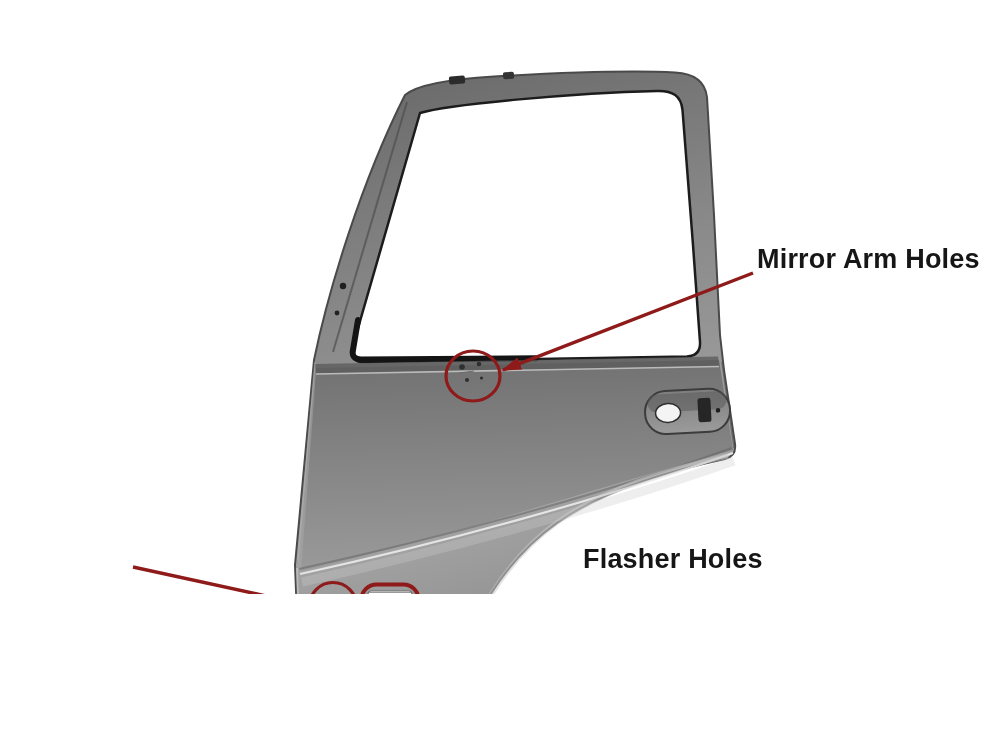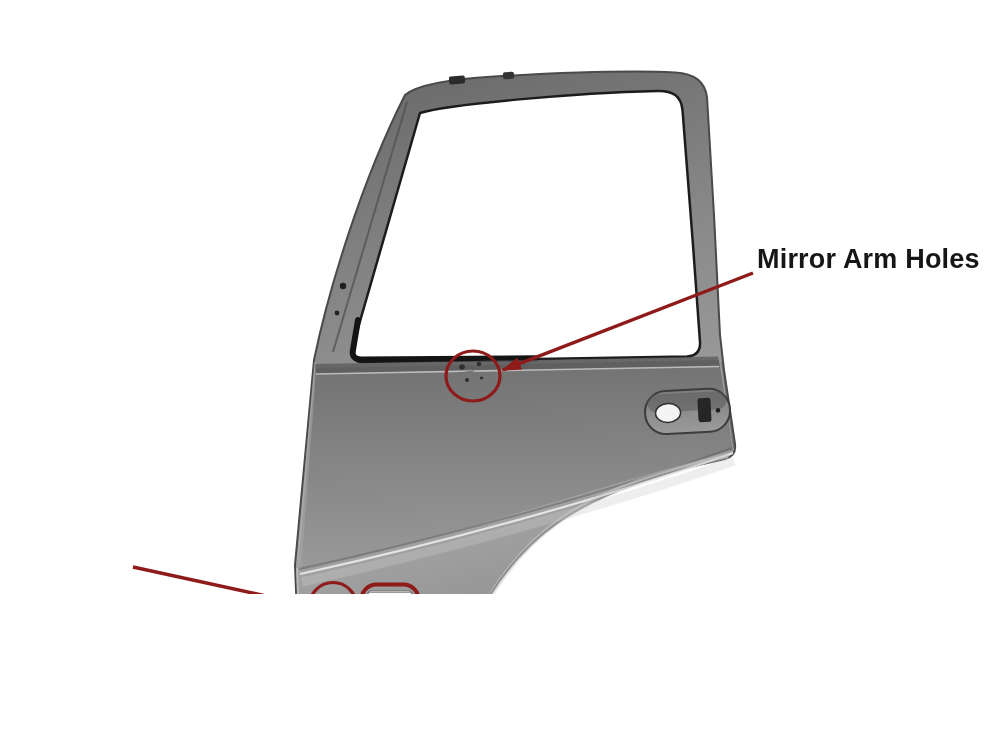--- a/index.html
+++ b/index.html
@@ -154,14 +154,15 @@
 
       <line x1="737" y1="273" x2="487" y2="370" stroke-width="3.4" stroke="#8E1A1A" marker-end="url(#arrowhead)"></line>
       <line x1="117" y1="567" x2="291.5" y2="605" stroke-width="3.4" stroke="#8E1A1A" marker-end="url(#arrowhead)"></line>
       <line x1="561" y1="604" x2="406" y2="604" stroke-width="3.4" stroke="#8E1A1A" marker-end="url(#arrowhead)"></line>
     </g>
   </svg>
 
   <div class="callout-label label-mirror">Mirror Arm Holes</div>
 
 
+  <div class="callout-label label-flasher">Flasher Holes</div>
 
 </div>
 
 </body></html>

